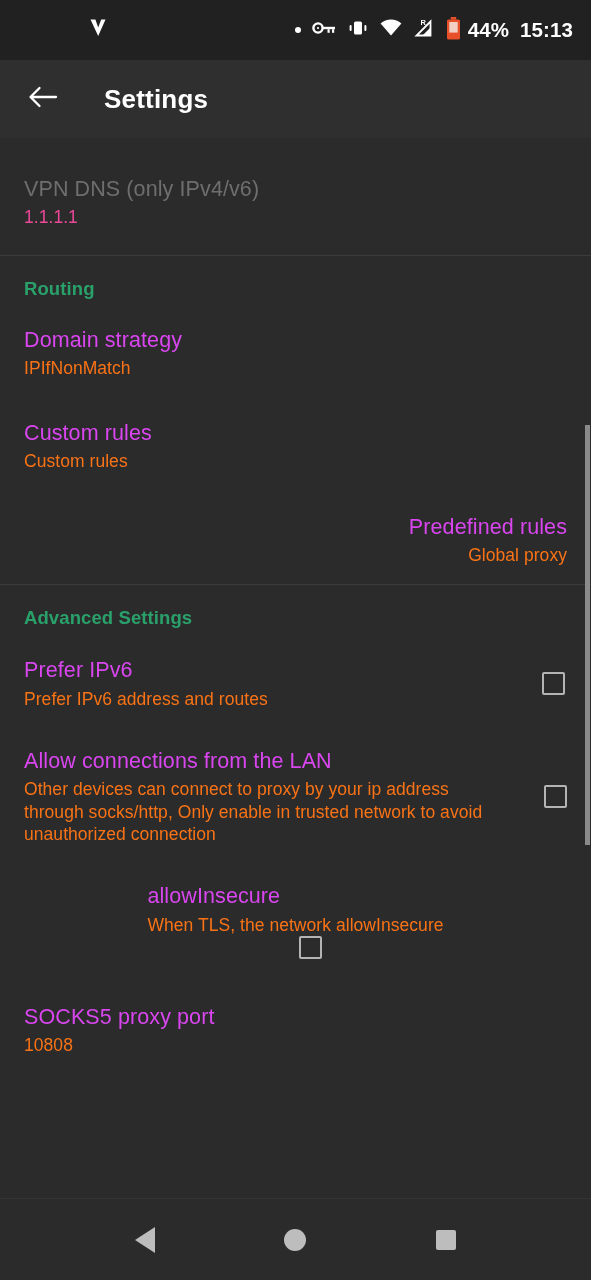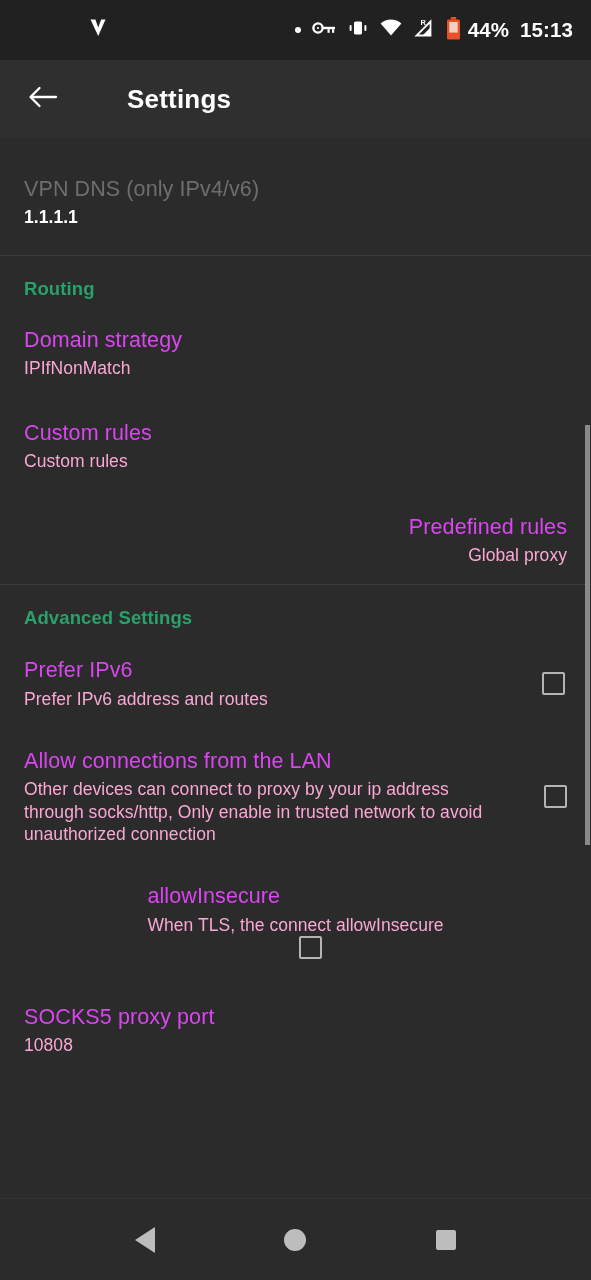--- a/index.html
+++ b/index.html
@@ -36,21 +36,20 @@
     width:6px; height:6px; border-radius:50%;
     background:#ffffff; display:block;
   }
 
   
   .toolbar {
     height:78px; flex:0 0 78px;
     background:#2f2f2f;
     display:flex; align-items:center;
     padding-left:26px;
-    gap:23px;
   }
   .back-btn {
     width:34px; height:34px;
     display:flex; align-items:center; justify-content:center;
     cursor:pointer; flex:0 0 34px;
   }
   .toolbar-title {
     color:#ffffff; font-size:26px; font-weight:bold;
     margin-left:44px; letter-spacing:0.2px;
   }
@@ -66,25 +65,25 @@
     display:flex; align-items:center;
     padding:14px 24px 16px 24px;
     cursor:pointer;
   }
   .pref-texts { flex:1 1 auto; min-width:0; }
   .pref-title {
     color:#d946ef; font-size:21.5px; line-height:1.22;
     letter-spacing:0.1px;
   }
   .pref-summary {
-    color:#f9a8d4; font-size:17.5px; line-height:1.28;
+    color:#f97316; font-size:17.5px; line-height:1.28;
     margin-top:4px; letter-spacing:0.05px;
   }
   .pref-row.disabled .pref-title { color:#6e6e6e; }
-  .pref-row.disabled .pref-summary { color:#ffffff;font-weight:bold; }
+  .pref-row.disabled .pref-summary { color:#ec4899; }
 
   .section-header {
     color:#2aa06a; font-size:18.5px; font-weight:bold;
     padding:22px 24px 4px 24px;
     letter-spacing:0.1px;
   }
 
   .divider {
     height:1px; background:#3c3c3c;
     width:100%;
@@ -260,21 +259,21 @@
       <div class="pref-texts" style="max-width:480px;">
         <div class="pref-title">Allow connections from the LAN</div>
         <div class="pref-summary">Other devices can connect to proxy by your ip address through socks/http, Only enable in trusted network to avoid unauthorized connection</div>
       </div>
       <div class="checkbox" style="margin-left:auto;"></div>
     </div>
 
     <div class="pref-row cb-narrow" style="padding-top:22px; padding-bottom:16px;flex-direction:column;">
       <div class="pref-texts">
         <div class="pref-title">allowInsecure</div>
-        <div class="pref-summary">When TLS, the connect allowInsecure</div>
+        <div class="pref-summary">When TLS, the network allowInsecure</div>
       </div>
       <div class="checkbox"></div>
     </div>
 
     <div class="pref-row" style="padding-top:29px; padding-bottom:16px;">
       <div class="pref-texts">
         <div class="pref-title">SOCKS5 proxy port</div>
         <div class="pref-summary">10808</div>
       </div>
     </div>

